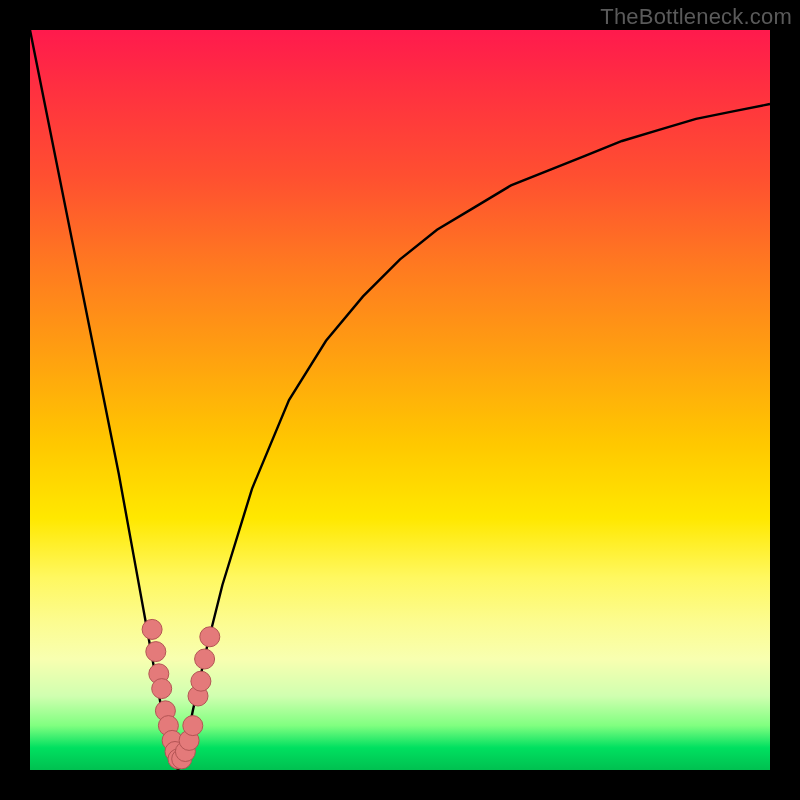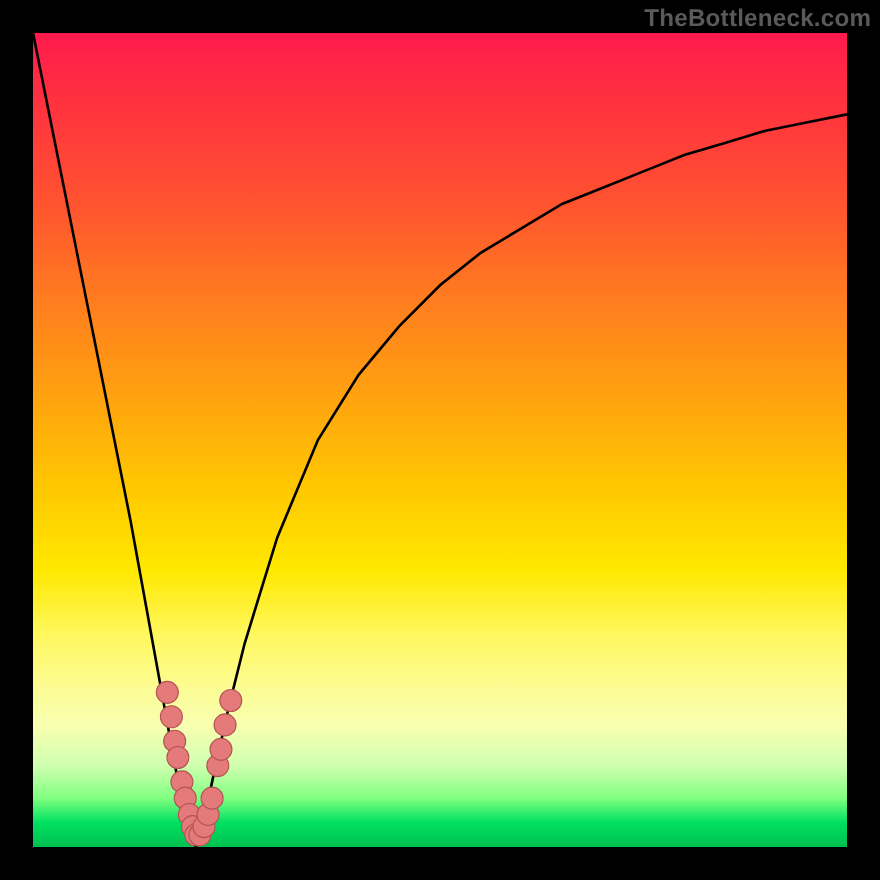--- a/index.html
+++ b/index.html
@@ -39,21 +39,21 @@
       #80ff80 94%,
       #00e060 97%,
       #00c050 100%
     );
   }
   .watermark {
     position: absolute;
     top: 4px;
     right: 8px;
     font-size: 22px;
-    font-weight: 700;
+    font-weight: 400;
     color: #5a5a5a;
     letter-spacing: 0.2px;
     user-select: none;
   }
   svg.curve {
     position: absolute;
     left: 0;
     top: 0;
     width: 740px;
     height: 740px;

